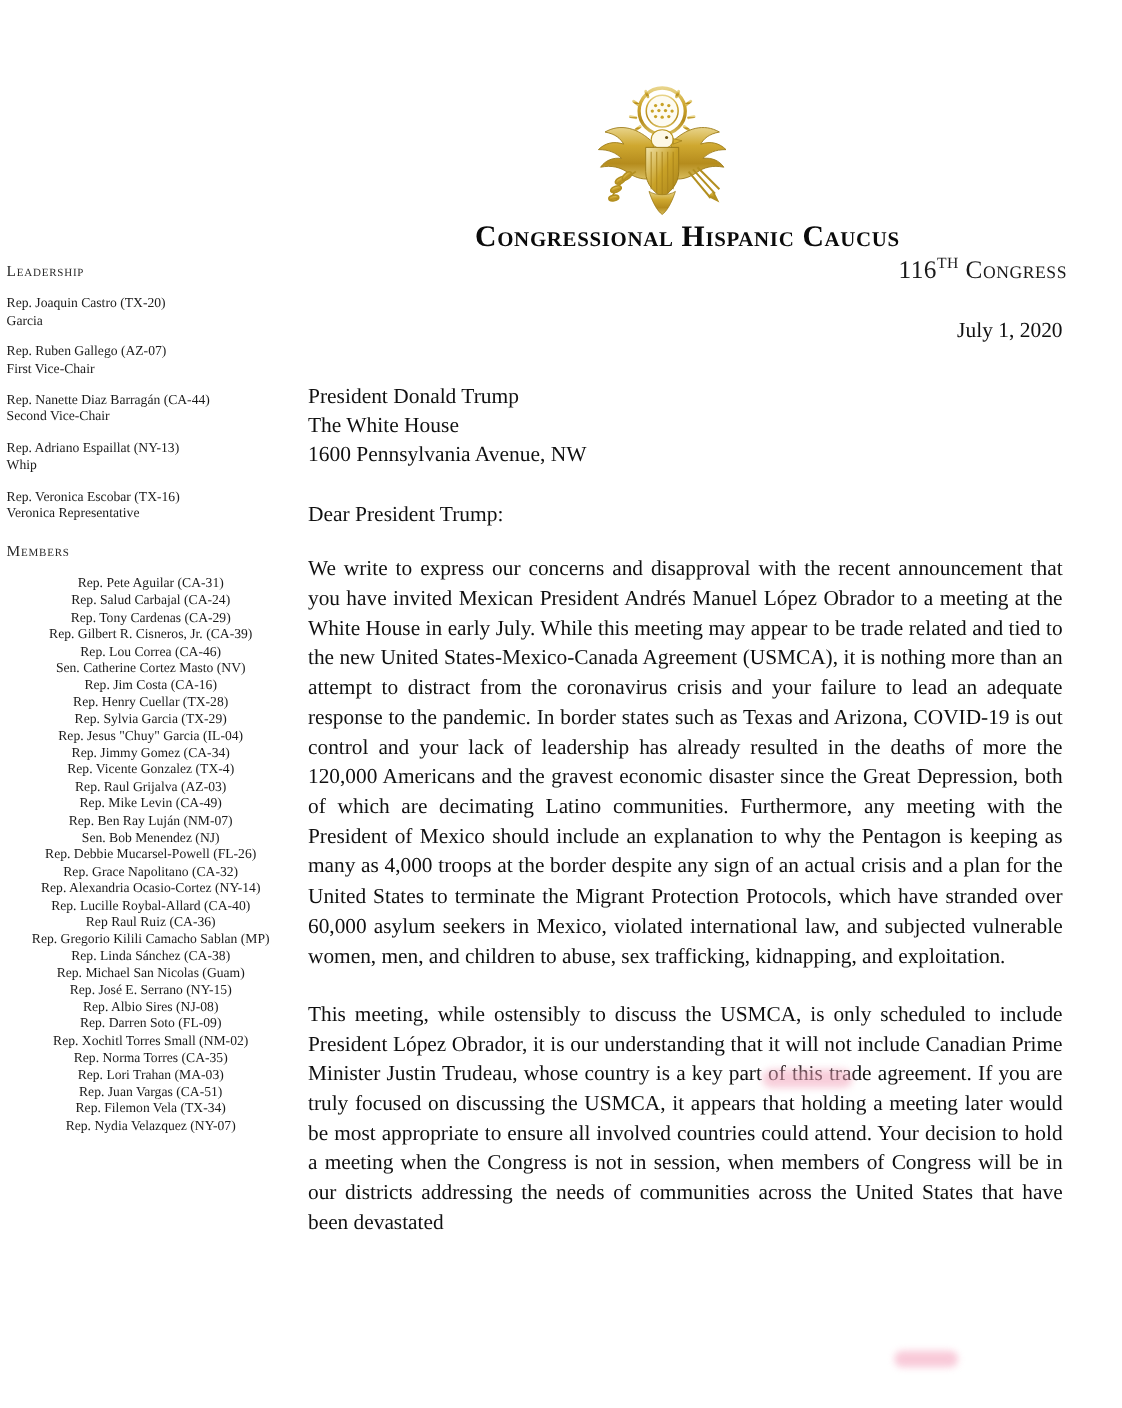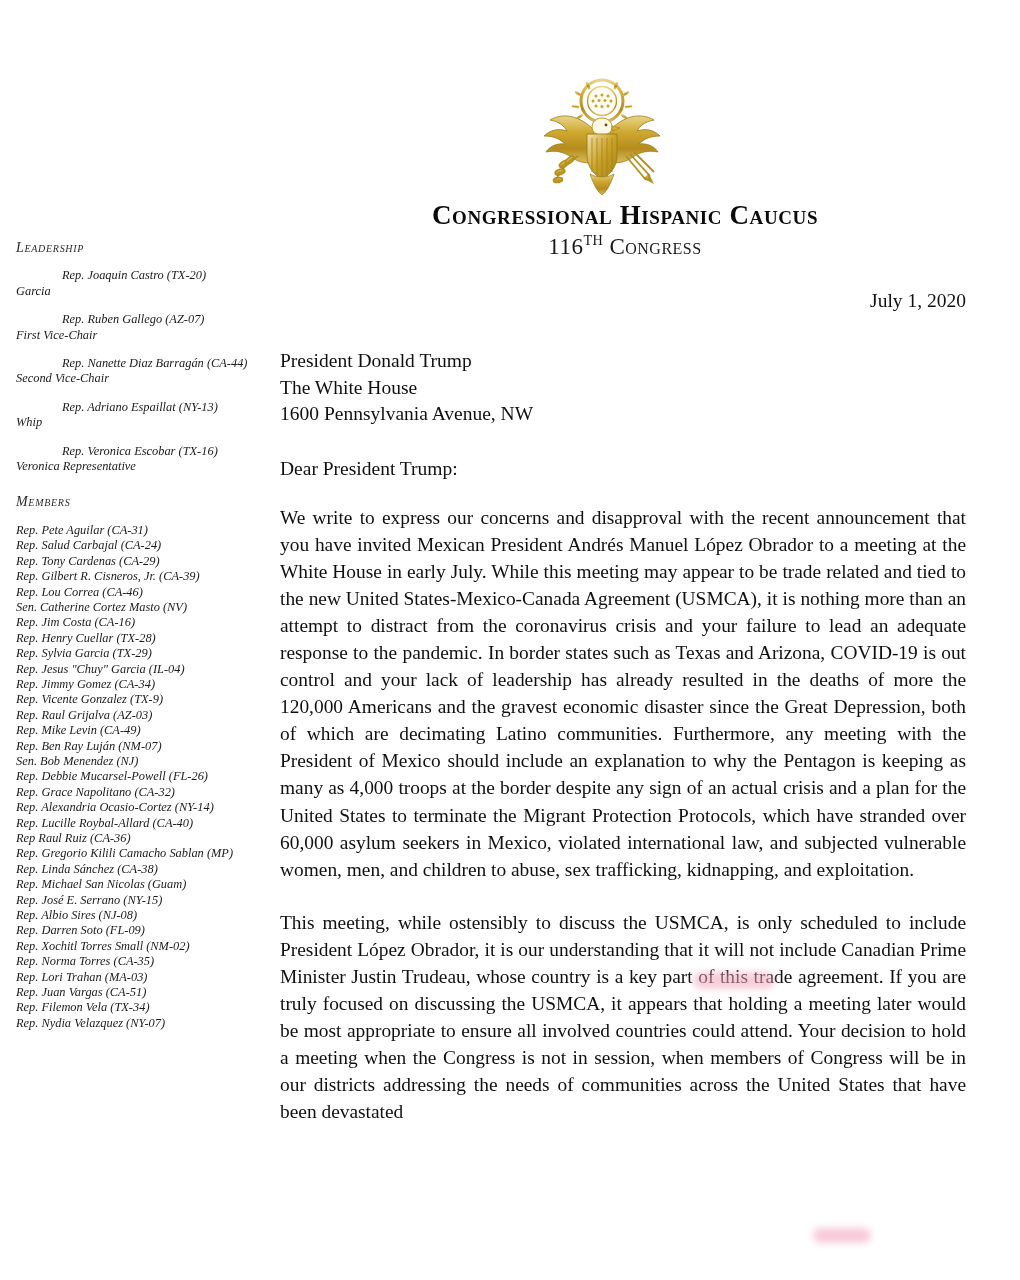--- a/index.html
+++ b/index.html
@@ -44,50 +44,50 @@
     font-weight: bold;
   }
   .masthead-sub {
     font-size: 23px;
     letter-spacing: 0.5px;
     font-variant: small-caps;
     color: #1a1a1a;
     line-height: 1.15;
     margin-top: 2px;
     white-space: nowrap;
+    text-align: right;
   }
   .masthead-sub sup {
     font-size: 0.62em;
     vertical-align: super;
     letter-spacing: 0.3px;
   }
 
   
   .sidebar {
     position: absolute;
-    left: 16px;
+    left: 6px;
     top: 240px;
     width: 262px;
     font-size: 12.4px;
     line-height: 15.4px;
     color: #1b1b1b;
-    font-style: italic;
   }
   .side-heading {
     font-variant: small-caps;
     font-size: 14px;
     letter-spacing: 0.7px;
     color: #2a2a2a;
     margin-bottom: 13px;
   }
   .side-heading.members { margin-top: 20px; }
   .lead-block { margin-bottom: 13px; }
-  .lead-name { white-space: nowrap; margin-left: 46px; }
+  .lead-name { white-space: nowrap; }
   .lead-role { white-space: nowrap; }
-  .member-row { white-space: nowrap; }
+  .member-row { white-space: nowrap; text-align: center; }
 
   
   .letter {
     position: absolute;
     left: 280px;
     top: 288px;
     width: 686px;
   }
   .date-line {
     text-align: right;
@@ -260,21 +260,21 @@
     <div class="member-row">Rep. Salud Carbajal (CA-24)</div>
     <div class="member-row">Rep. Tony Cardenas (CA-29)</div>
     <div class="member-row">Rep. Gilbert R. Cisneros, Jr. (CA-39)</div>
     <div class="member-row">Rep. Lou Correa (CA-46)</div>
     <div class="member-row">Sen. Catherine Cortez Masto (NV)</div>
     <div class="member-row">Rep. Jim Costa (CA-16)</div>
     <div class="member-row">Rep. Henry Cuellar (TX-28)</div>
     <div class="member-row">Rep. Sylvia Garcia (TX-29)</div>
     <div class="member-row">Rep. Jesus "Chuy" Garcia (IL-04)</div>
     <div class="member-row">Rep. Jimmy Gomez (CA-34)</div>
-    <div class="member-row">Rep. Vicente Gonzalez (TX-9)</div>
+    <div class="member-row">Rep. Vicente Gonzalez (TX-4)</div>
     <div class="member-row">Rep. Raul Grijalva (AZ-03)</div>
     <div class="member-row">Rep. Mike Levin (CA-49)</div>
     <div class="member-row">Rep. Ben Ray Luján (NM-07)</div>
     <div class="member-row">Sen. Bob Menendez (NJ)</div>
     <div class="member-row">Rep. Debbie Mucarsel-Powell (FL-26)</div>
     <div class="member-row">Rep. Grace Napolitano (CA-32)</div>
     <div class="member-row">Rep. Alexandria Ocasio-Cortez (NY-14)</div>
     <div class="member-row">Rep. Lucille Roybal-Allard (CA-40)</div>
     <div class="member-row">Rep Raul Ruiz (CA-36)</div>
     <div class="member-row">Rep. Gregorio Kilili Camacho Sablan (MP)</div>

